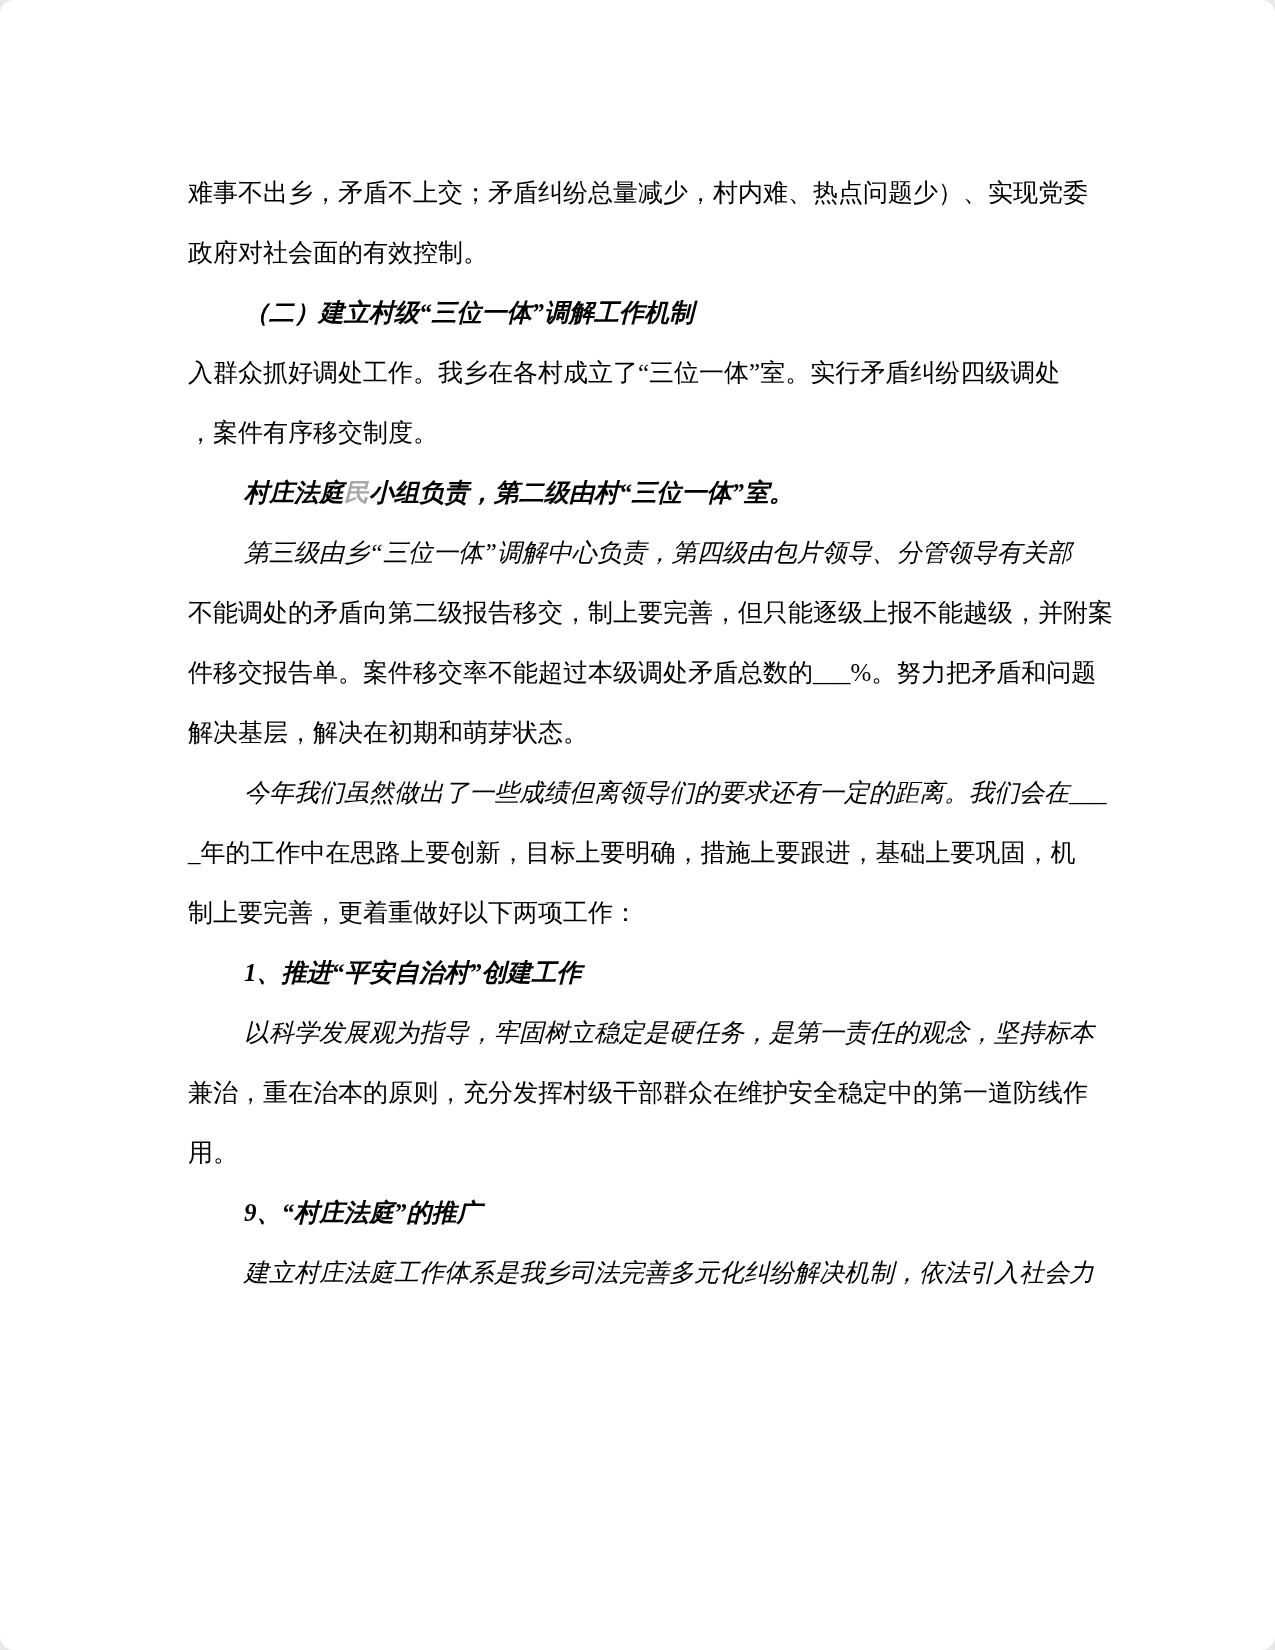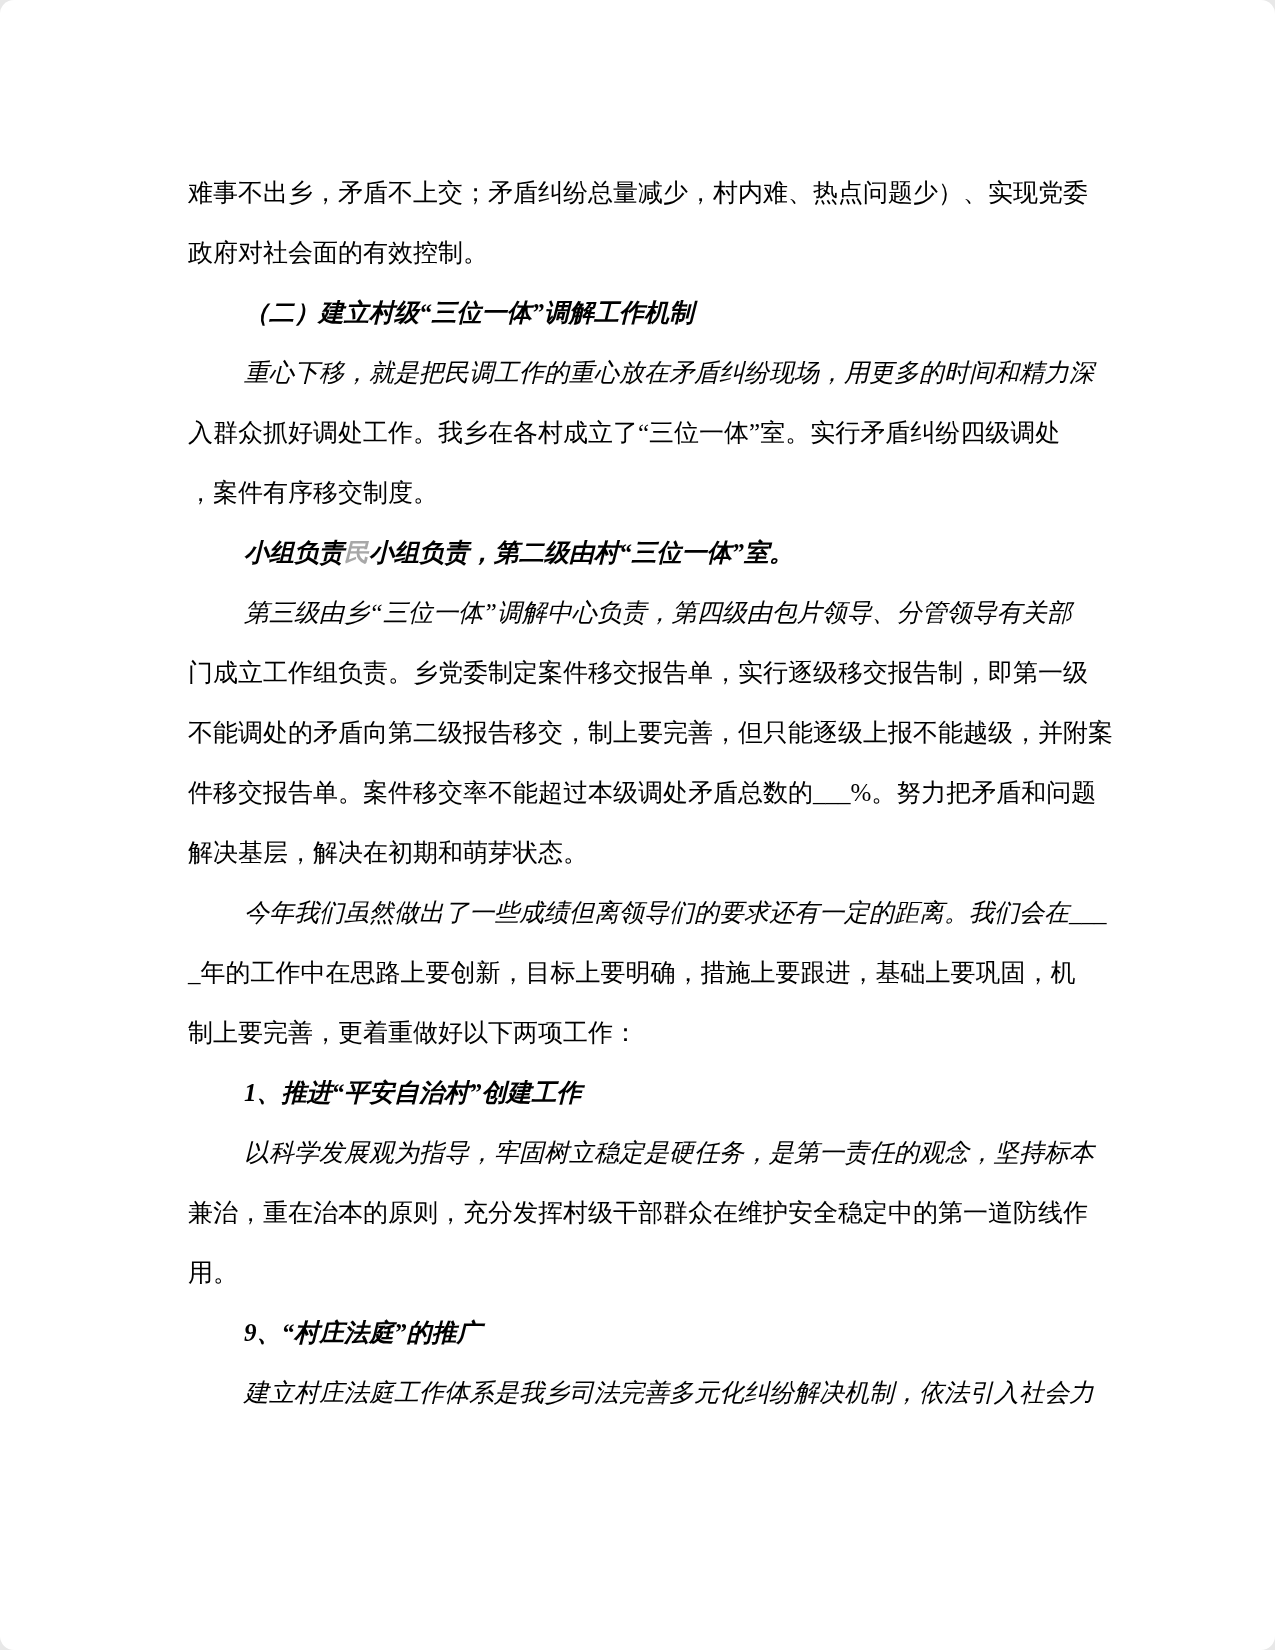--- a/index.html
+++ b/index.html
@@ -44,28 +44,26 @@
 <body>
 
 <div class="page" style="color: rgb(0, 0, 0); background: rgb(255, 255, 255);">
   <div class="text-block">
 
     <div class="line">难事不出乡，矛盾不上交；矛盾纠纷总量减少，村内难、热点问题少）、实现党委</div>
     <div class="line">政府对社会面的有效控制。</div>
 
     <div class="line bold indent">（二）建立村级“三位一体”调解工作机制</div>
 
-    <div class="line indent">重心下移，就是把民调工作的重心放在矛盾纠纷现场，用更多的时间和精力深</div>
     <div class="line">入群众抓好调处工作。我乡在各村成立了“三位一体”室。实行矛盾纠纷四级调处</div>
     <div class="line">，案件有序移交制度。</div>
 
-    <div class="line bold indent"><span>小组负责</span><span class="faded" style="color: rgb(168, 168, 168);">民</span><span>小组负责，第二级由村“三位一体”室。</span></div>
+    <div class="line bold indent"><span>村庄法庭</span><span class="faded" style="color: rgb(168, 168, 168);">民</span><span>小组负责，第二级由村“三位一体”室。</span></div>
 
     <div class="line indent">第三级由乡“三位一体”调解中心负责，第四级由包片领导、分管领导有关部</div>
-    <div class="line">门成立工作组负责。乡党委制定案件移交报告单，实行逐级移交报告制，即第一级</div>
     <div class="line">不能调处的矛盾向第二级报告移交，制上要完善，但只能逐级上报不能越级，并附案</div>
     <div class="line">件移交报告单。案件移交率不能超过本级调处矛盾总数的___%。努力把矛盾和问题</div>
     <div class="line">解决基层，解决在初期和萌芽状态。</div>
 
     <div class="line indent">今年我们虽然做出了一些成绩但离领导们的要求还有一定的距离。我们会在___</div>
     <div class="line">_年的工作中在思路上要创新，目标上要明确，措施上要跟进，基础上要巩固，机</div>
     <div class="line">制上要完善，更着重做好以下两项工作：</div>
 
     <div class="line bold indent">1、推进“平安自治村”创建工作</div>
 

